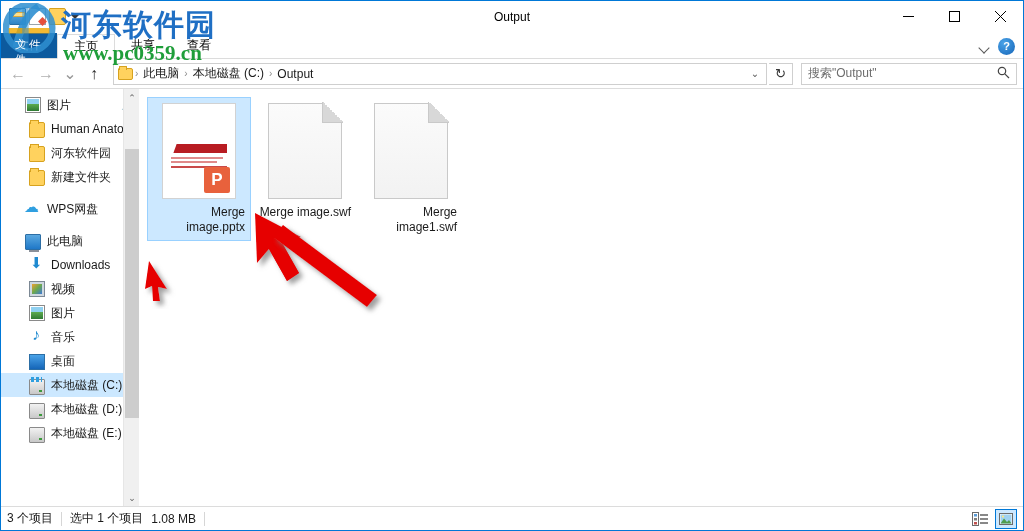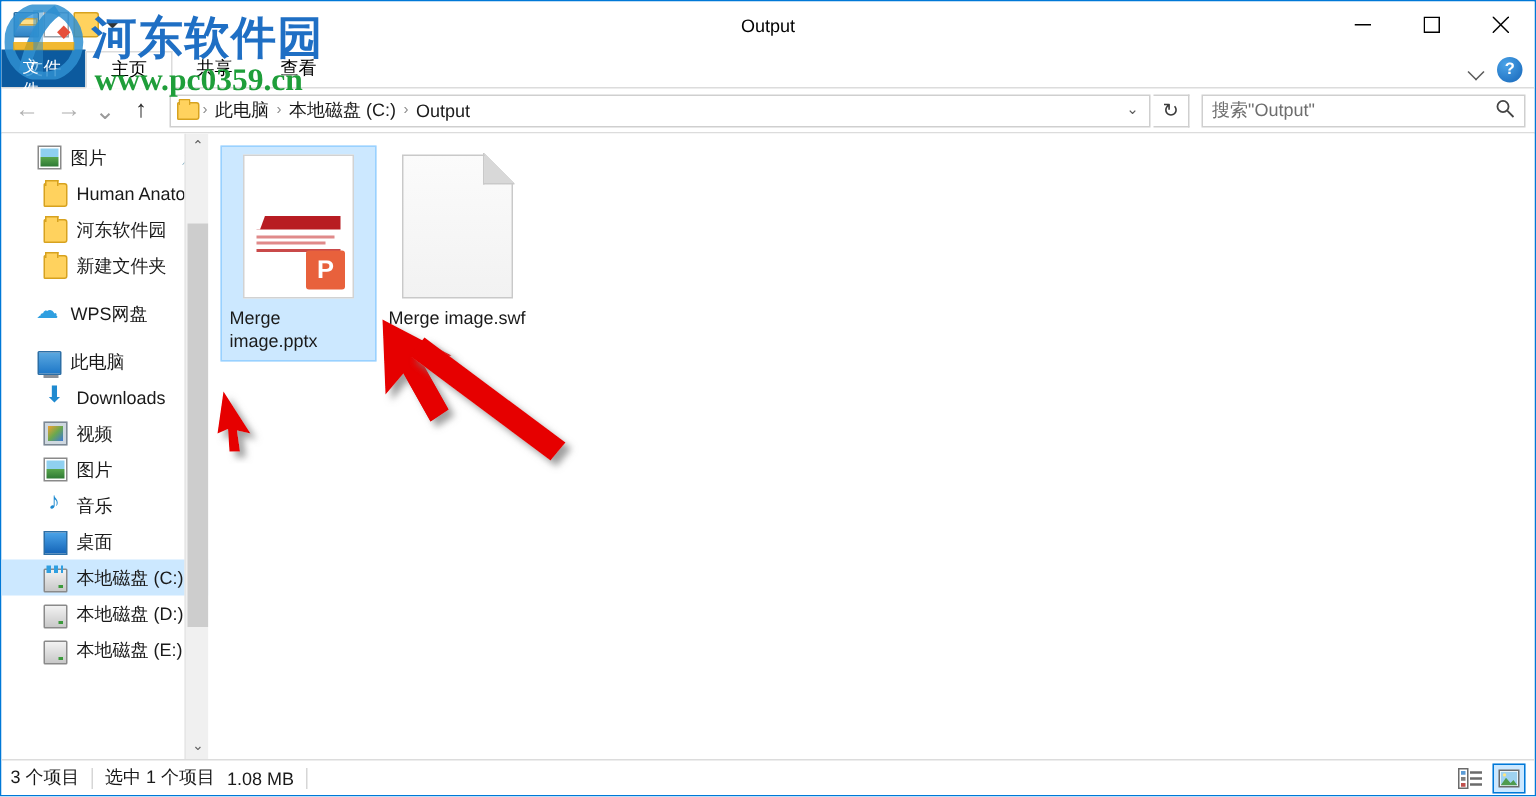--- a/index.html
+++ b/index.html
@@ -255,21 +255,21 @@
   }
   .ppt-line {
     position:absolute; left:8px; height:2px; background:#e08a8a;
   }
   .ppt-badge {
     position:absolute; right:5px; bottom:5px; width:26px; height:26px;
     background:#e8613c; color:#fff; font-size:17px; font-weight:bold;
     display:flex; align-items:center; justify-content:center; border-radius:2px;
   }
   .file-label {
-    font-size:12px; color:#1a1a1a; text-align:left; line-height:15px;
+    font-size:12px; color:#1a1a1a; text-align:right; line-height:15px;
     width:92px; word-break:break-word;
   }
 
   
   .red-arrow { position:absolute; pointer-events:none; }
 
   
   .statusbar {
     height:24px; min-height:24px; border-top:1px solid #dcdcdc;
     display:flex; align-items:center; padding:0 6px; background:#fff;
@@ -465,20 +465,26 @@
           <div class="file-label">Merge image.pptx</div>
         </div>
 
         <div class="file-tile">
           <div class="thumb">
             <div class="thumb-doc"></div>
           </div>
           <div class="file-label">Merge image.swf</div>
         </div>
 
+        <div class="file-tile">
+          <div class="thumb">
+            <div class="thumb-doc"></div>
+          </div>
+          <div class="file-label">Merge image1.swf</div>
+        </div>
       </div>
 
       <svg class="red-arrow" style="left:108px; top:118px;" width="220" height="110" viewBox="0 0 220 110">
         <defs>
           <filter id="sh" x="-30%" y="-30%" width="180%" height="180%">
             <feDropShadow dx="4" dy="4" stdDeviation="2.5" flood-color="#808080" flood-opacity="0.75"></feDropShadow>
           </filter>
         </defs>
         <path d="M8,6 L54,30 L34,34 L52,66 L40,74 L22,42 L10,56 Z" fill="#e60000" filter="url(#sh)"></path>
         <path d="M34,34 L52,66 L40,74 L22,42 Z" fill="#e60000"></path>

